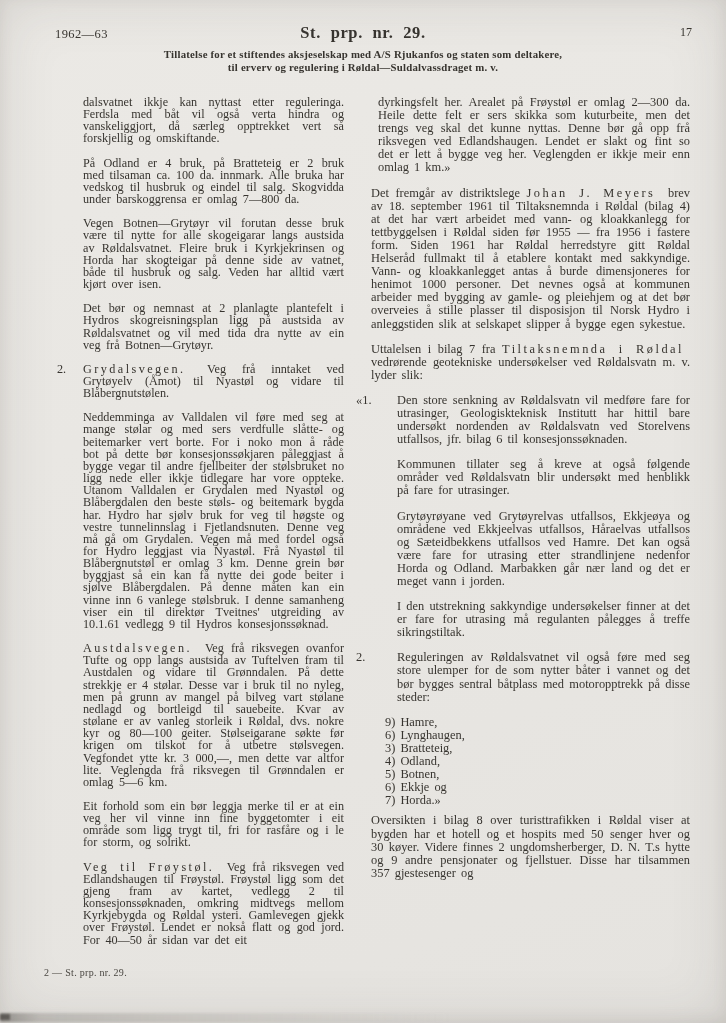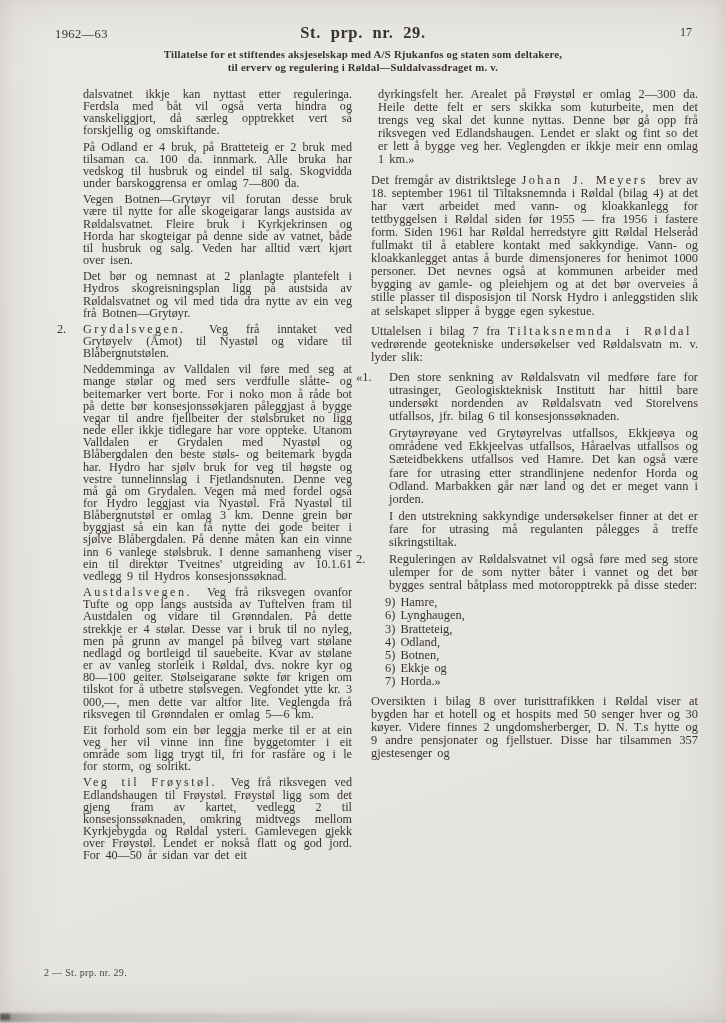--- a/index.html
+++ b/index.html
@@ -19,21 +19,21 @@
   }
   
   .hdr-year   { position: absolute; left: 55px;  top: 27px; font-size: 12.5px; letter-spacing: 0.4px; }
   .hdr-title  { position: absolute; left: 0; right: 0; top: 23px; text-align: center;
                 font-size: 16.5px; font-weight: bold; letter-spacing: 0.6px; word-spacing: 5px; }
   .hdr-page   { position: absolute; right: 34px; top: 25px; font-size: 12px; }
   .hdr-sub    { position: absolute; left: 0; right: 0; top: 48px; text-align: center;
                 font-size: 10.8px; font-weight: bold; line-height: 12.6px; letter-spacing: 0.2px; }
   
   .col { position: absolute; top: 84px; text-align: justify; }
-  .col p { margin: 4px; }
+  .col p { margin: 12px; }
   .left-col  { left: 57px;  width: 299px; font-size: 12.2px; line-height: 12.15px; word-spacing: 2.4px; }
   .left-col p { margin-left: 26px; }
   .right-col { left: 356px; width: 346px; font-size: 12.4px; line-height: 13.1px; word-spacing: 2px; }
   .right-col .main  { margin-left: 15px; }
   .right-col .quote-cont { margin-left: 22px; }
   .right-col .item  { margin-left: 29px; position: relative; }
   .hang { position: relative; }
   .marker { position: absolute; left: -26px; top: 0; width: 22px; }
   .right-col .marker { left: -29px; width: 26px; }
   .gap { margin-top: 7px !important; }
@@ -88,20 +88,21 @@
     <p class="quote-cont">dyrkingsfelt her. Arealet på Frøystøl er omlag 2—300 da. Heile dette felt er sers skikka som kuturbeite, men det trengs veg skal det kunne nyttas. Denne bør gå opp frå riksvegen ved Edlandshaugen. Lendet er slakt og fint so det er lett å bygge veg her. Veglengden er ikkje meir enn omlag 1 km.»</p>
     <p class="main gap">
       <span>Det fremgår av distriktslege</span> <span class="spaced">Johan J. Meyers</span> <span>brev av 18. september 1961 til Tiltaksnemnda i Røldal (bilag 4) at det har vært arbeidet med vann- og kloakkanlegg for tettbyggelsen i Røldal siden før 1955 — fra 1956 i fastere form. Siden 1961 har Røldal herredstyre gitt Røldal Helseråd fullmakt til å etablere kontakt med sakkyndige. Vann- og kloakkanlegget antas å burde dimensjoneres for henimot 1000 personer. Det nevnes også at kommunen arbeider med bygging av gamle- og pleiehjem og at det bør overveies å stille plasser til disposisjon til Norsk Hydro i anleggstiden slik at selskapet slipper å bygge egen sykestue.</span>
     </p>
     <p class="main gap">
       <span>Uttalelsen i bilag 7 fra</span> <span class="spaced">Tiltaksnemnda i Røldal</span> <span>vedrørende geotekniske undersøkelser ved Røldalsvatn m. v. lyder slik:</span>
     </p>
     <div class="item gap">
       <span class="marker">«1.</span>
       <p>Den store senkning av Røldalsvatn vil medføre fare for utrasinger, Geologiskteknisk Institutt har hittil bare undersøkt nordenden av Røldalsvatn ved Storelvens utfallsos, jfr. bilag 6 til konsesjonssøknaden.</p>
+      <p>Kommunen tillater seg å kreve at også følgende områder ved Røldalsvatn blir undersøkt med henblikk på fare for utrasinger.</p>
       <p>Grytøyrøyane ved Grytøyrelvas utfallsos, Ekkjeøya og områdene ved Ekkjeelvas utfallsos, Håraelvas utfallsos og Sæteidbekkens utfallsos ved Hamre. Det kan også være fare for utrasing etter strandlinjene nedenfor Horda og Odland. Marbakken går nær land og det er meget vann i jorden.</p>
       <p>I den utstrekning sakkyndige undersøkelser finner at det er fare for utrasing må regulanten pålegges å treffe sikringstiltak.</p>
     </div>
     <div class="item">
       <span class="marker">2.</span>
       <p>Reguleringen av Røldalsvatnet vil også føre med seg store ulemper for de som nytter båter i vannet og det bør bygges sentral båtplass med motoropptrekk på disse steder:</p>
       <div class="place-line">9) Hamre,</div>
       <div class="place-line">6) Lynghaugen,</div>
       <div class="place-line">3) Bratteteig,</div>
       <div class="place-line">4) Odland,</div>

